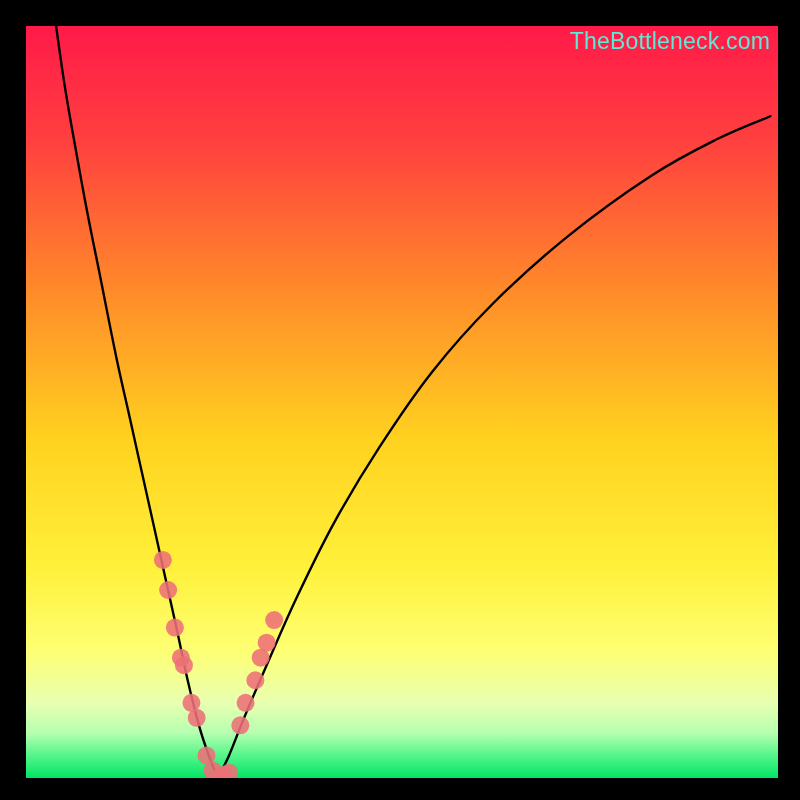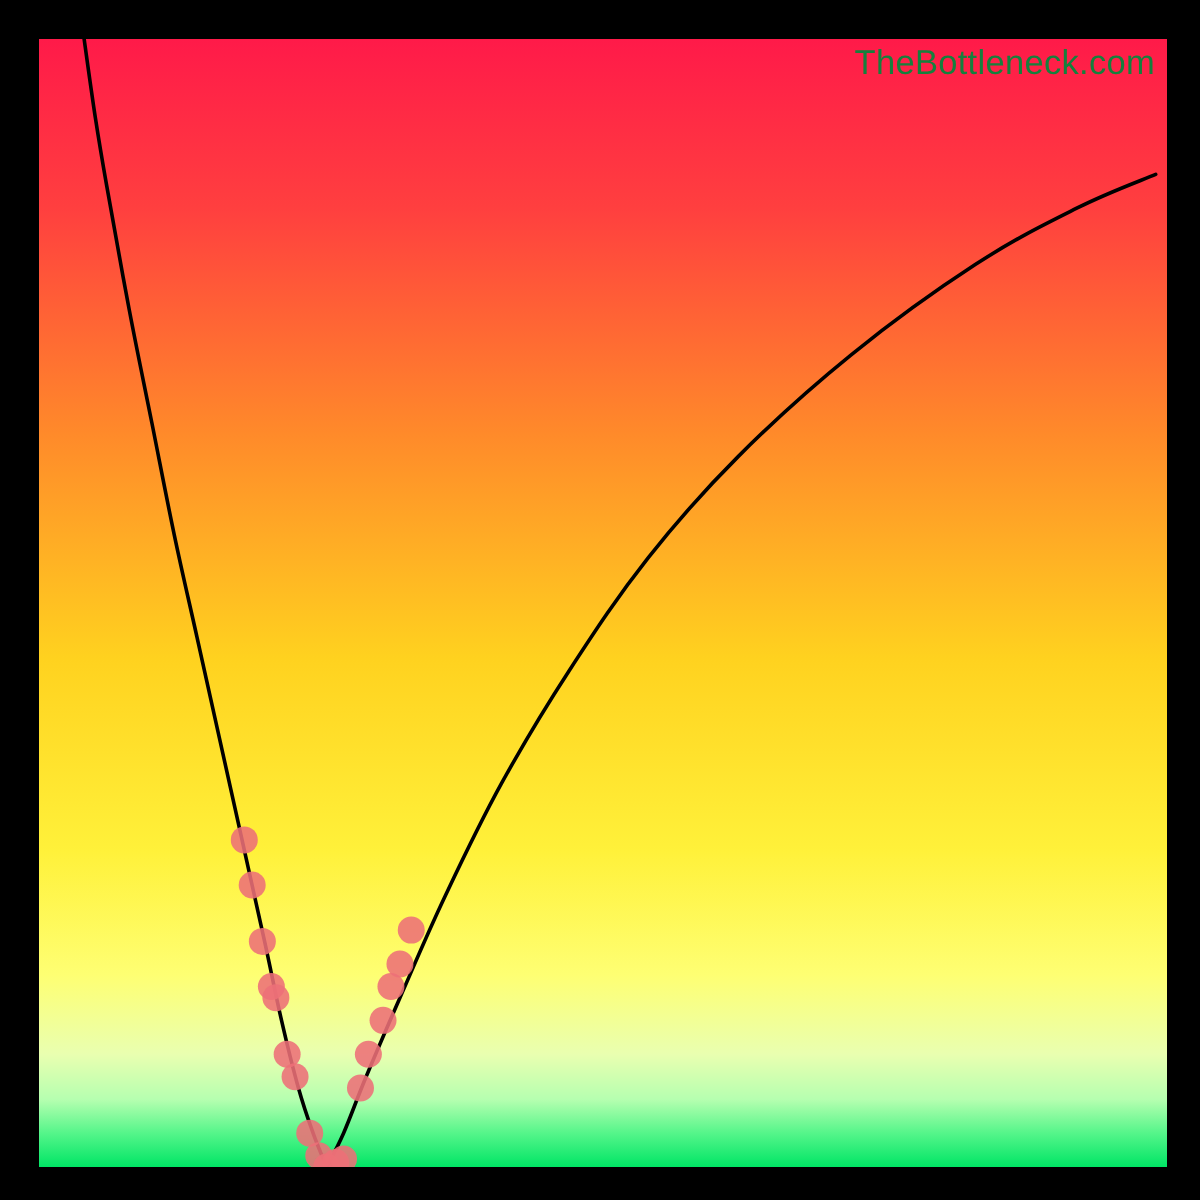--- a/index.html
+++ b/index.html
@@ -29,21 +29,21 @@
   .gradient {
     position: absolute;
     top: 0; left: 0;
     width: 100%;
     height: 100%;
   }
   .watermark {
     position: absolute;
     top: 2px;
     right: 8px;
-    color: #15803d;
+    color: #5eead4;
     font-size: 23px;
     font-weight: 500;
     letter-spacing: 0.2px;
   }
   svg.curves {
     position: absolute;
     top: 0; left: 0;
     width: 100%;
     height: 100%;
     overflow: visible;

